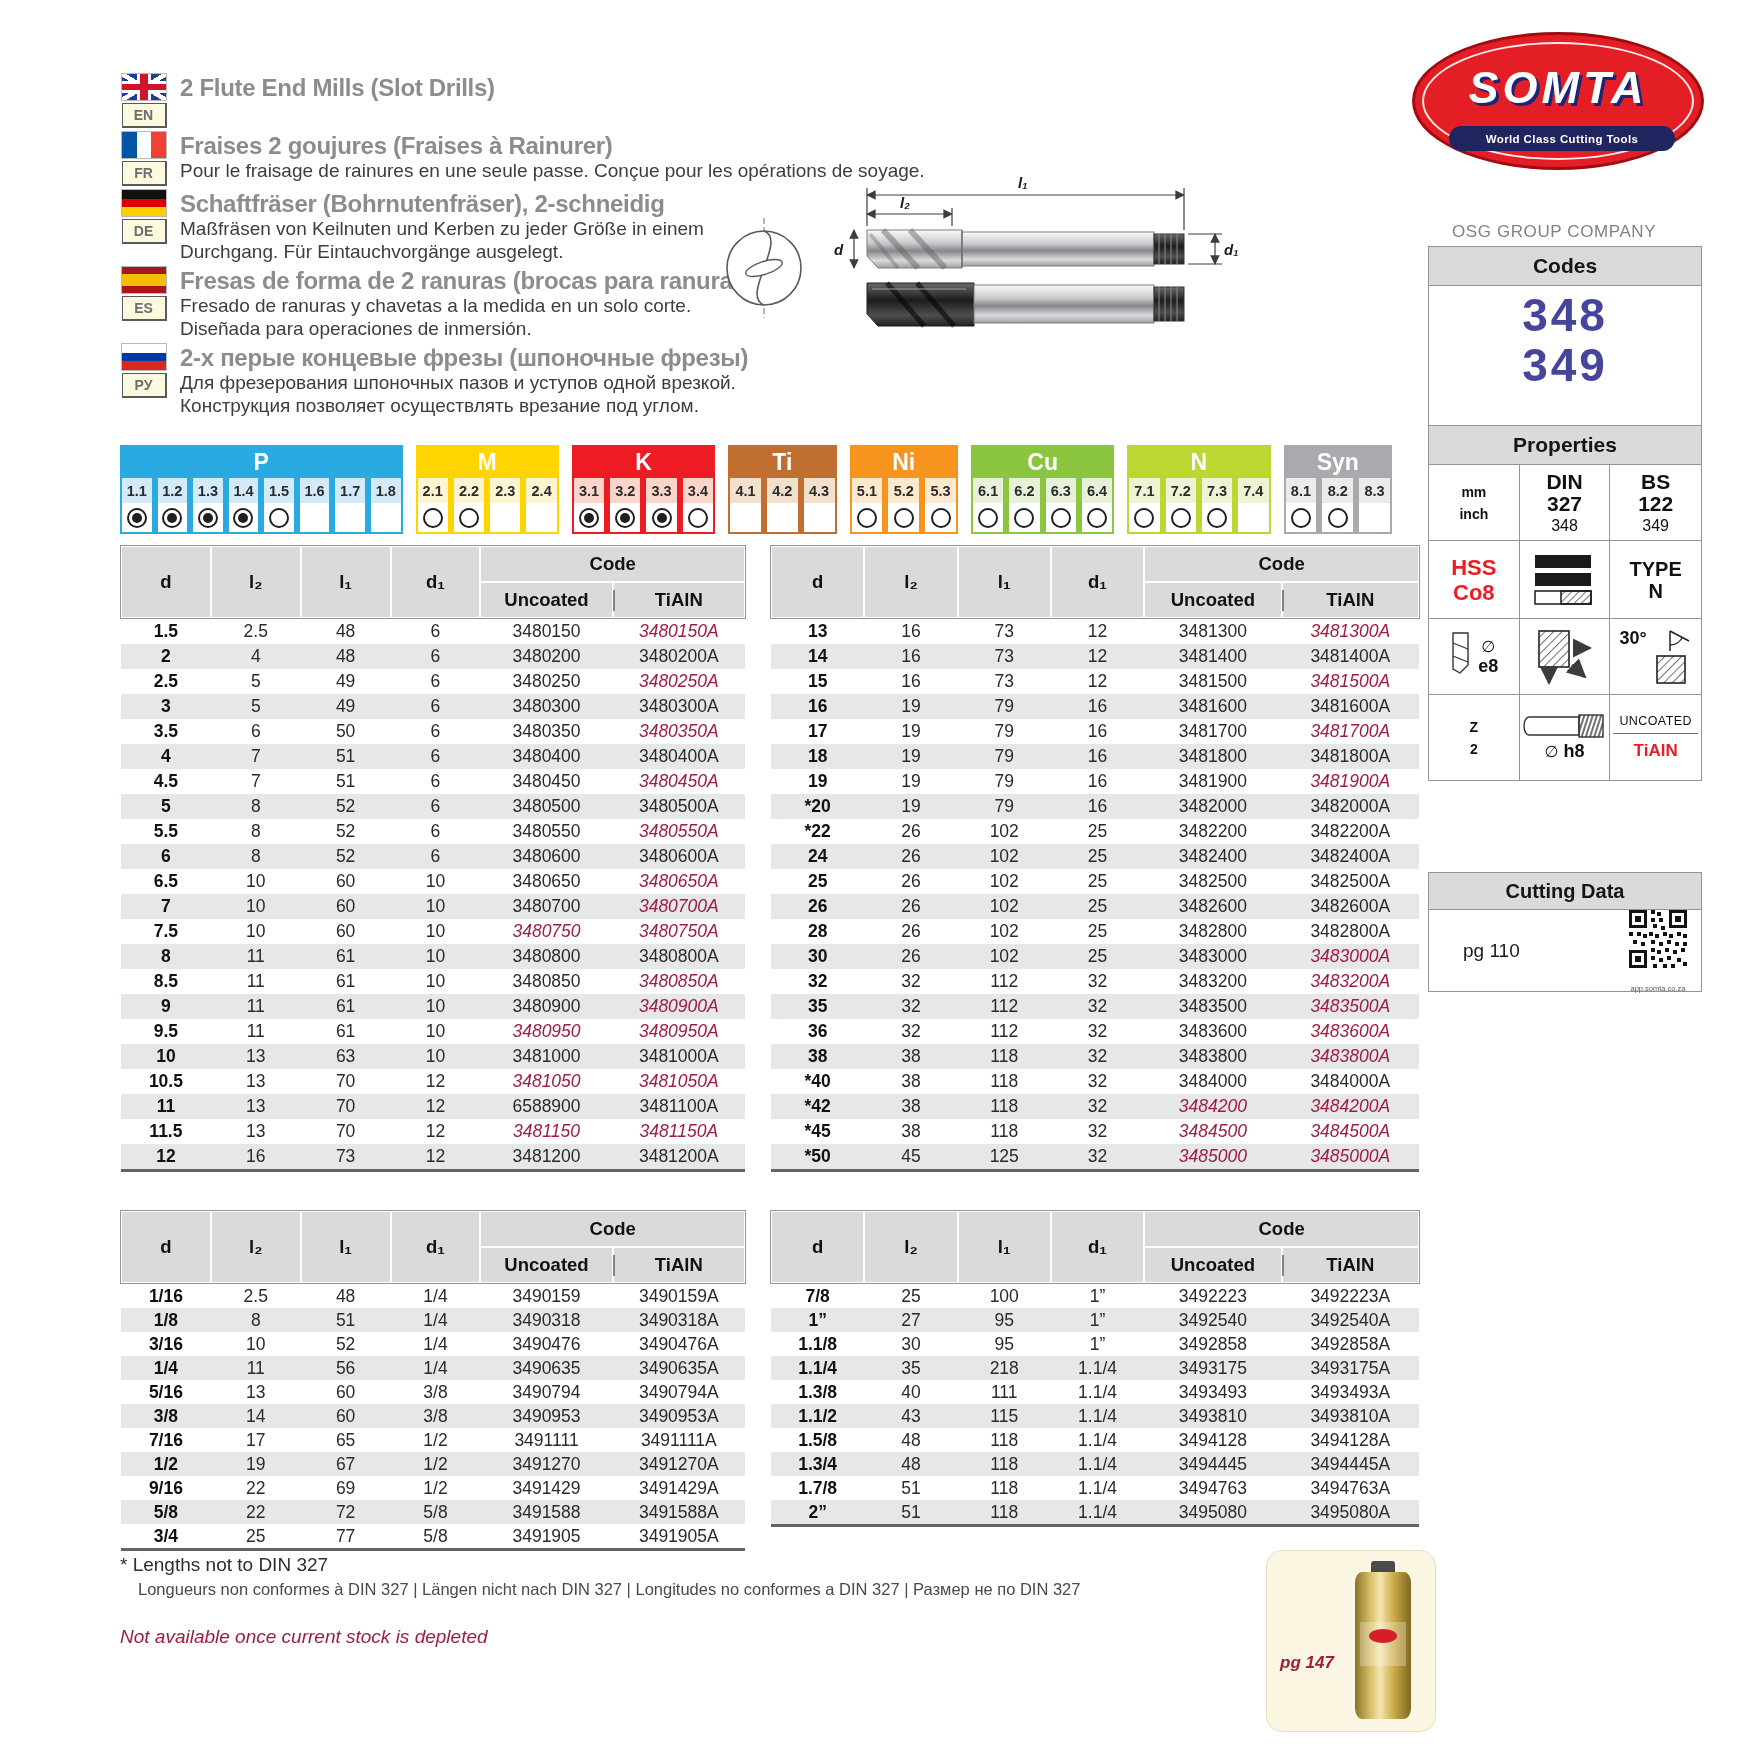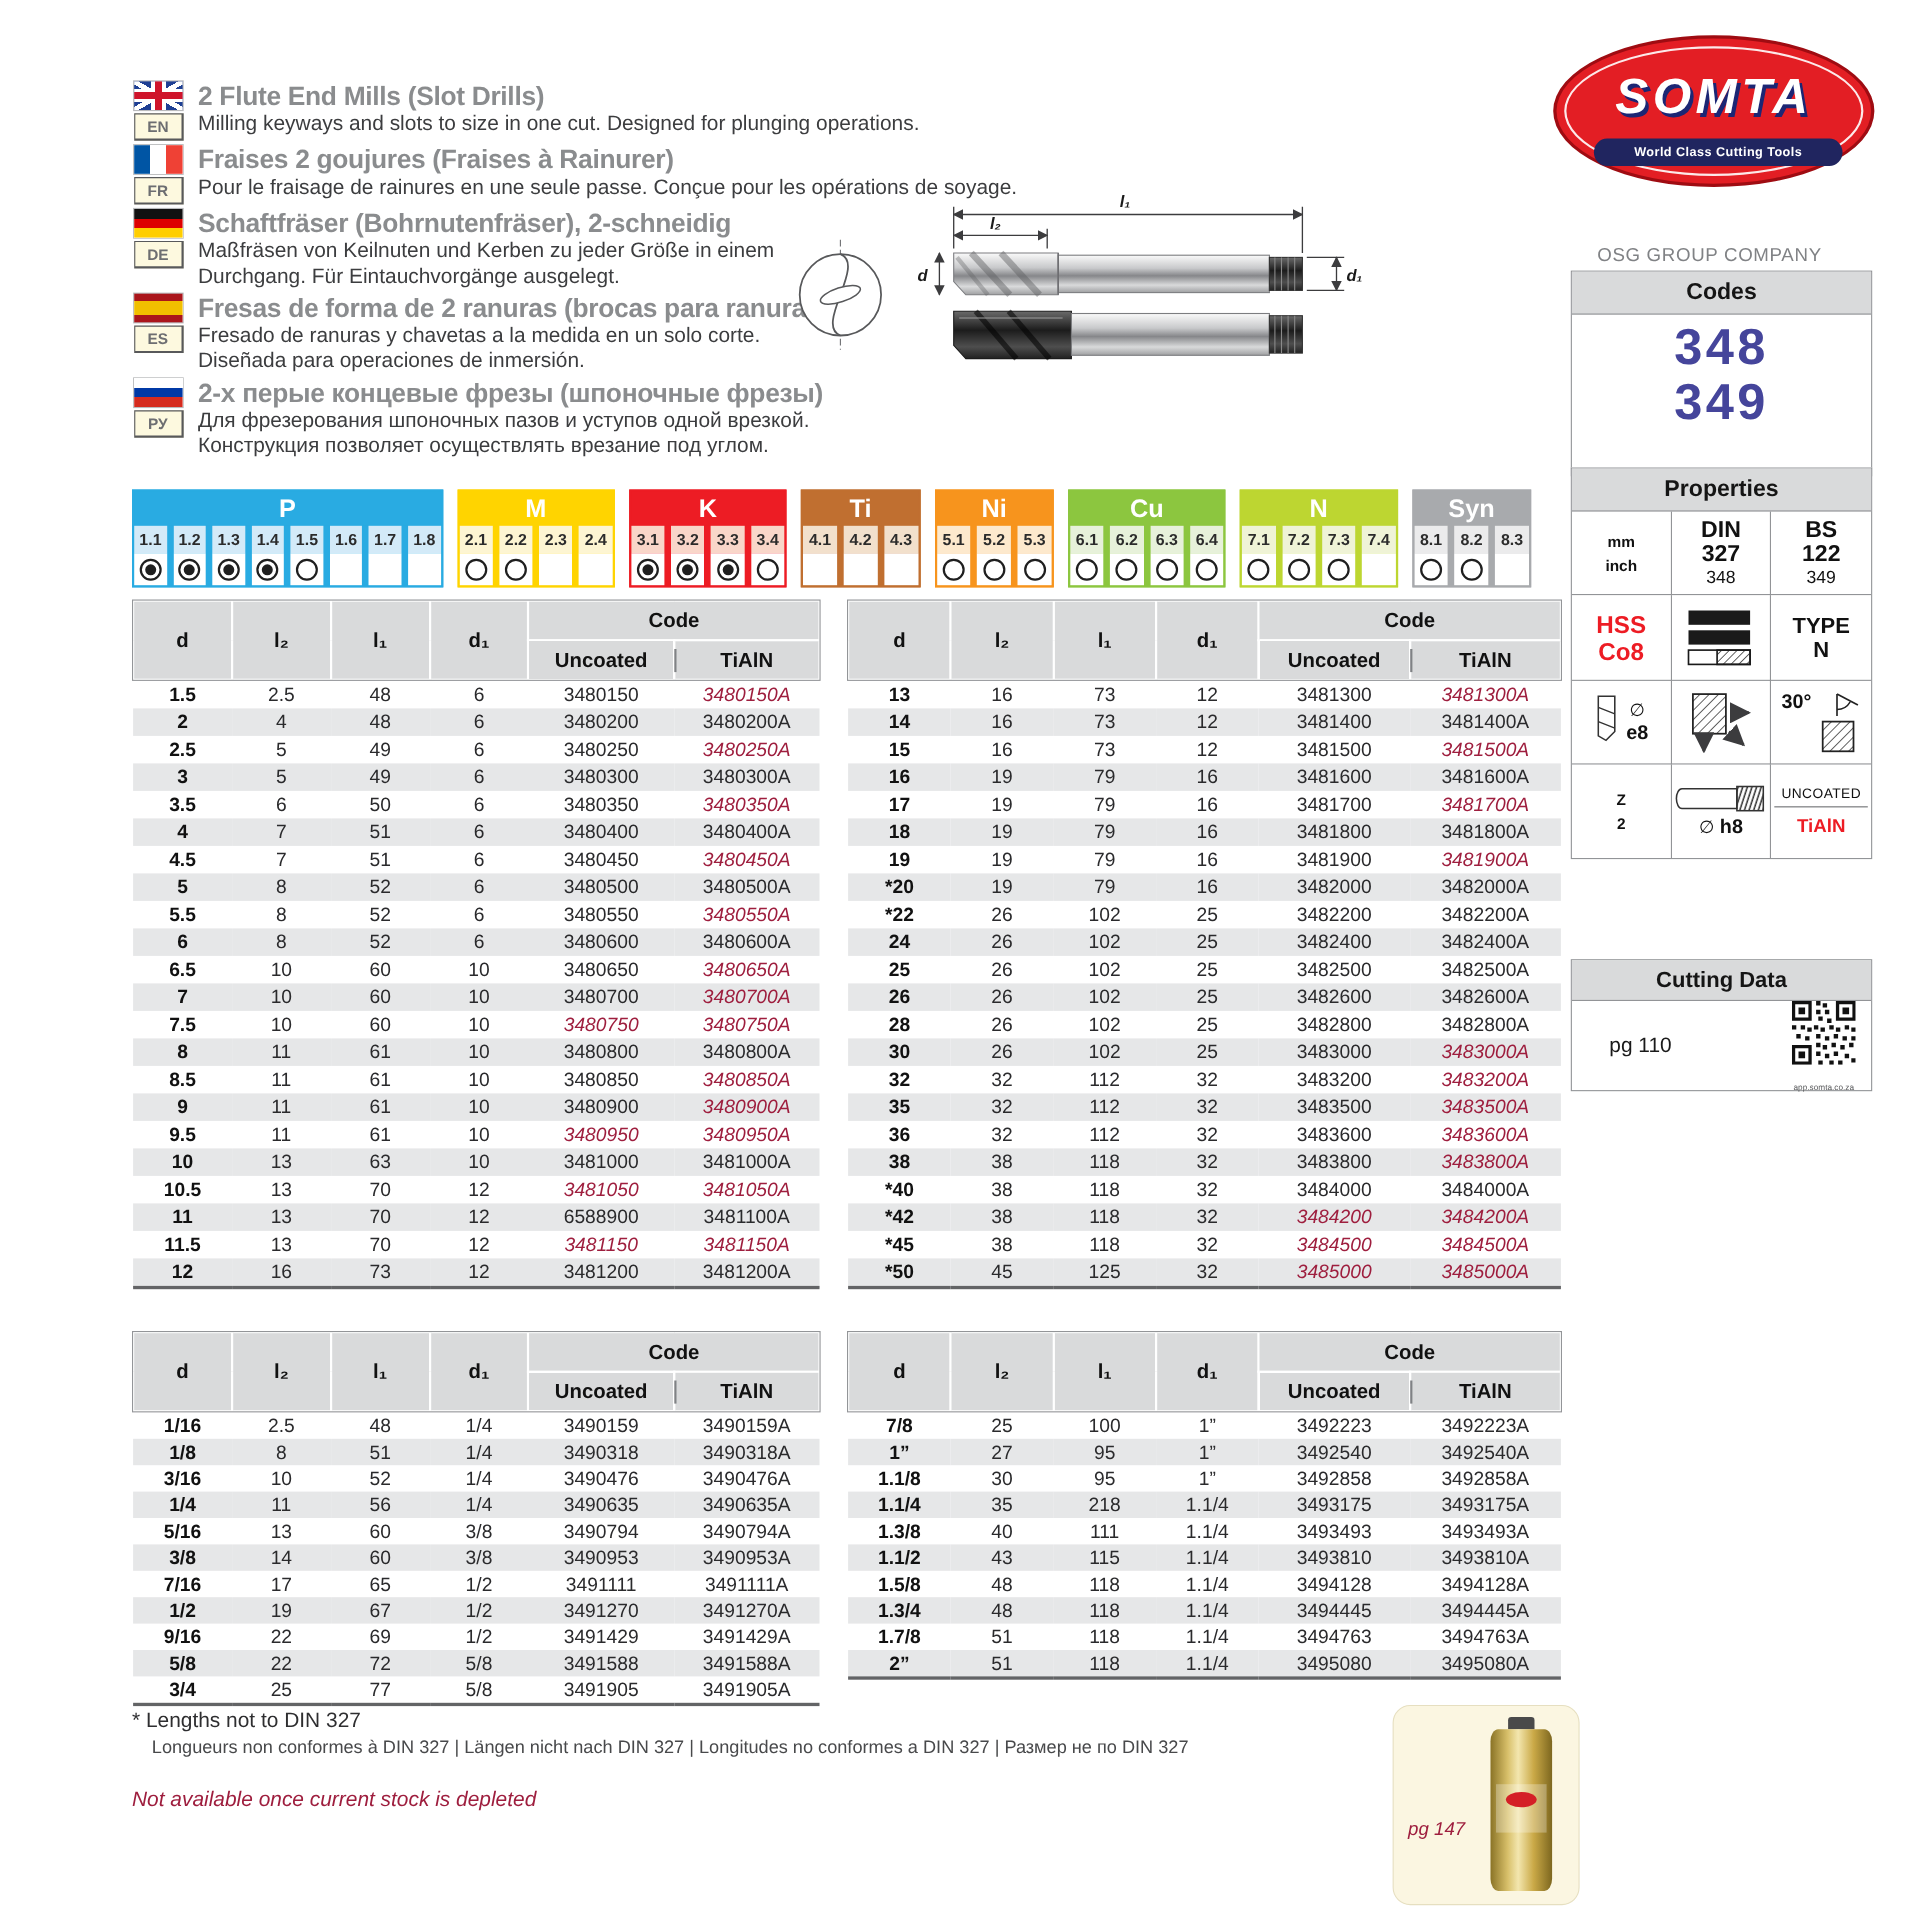--- a/index.html
+++ b/index.html
@@ -110,21 +110,21 @@
   .ptable tr.last td{border-bottom:3.5px solid #636466;}
 
   
   .fn1{position:absolute;left:120px;top:1554px;font-size:19px;color:#2e2e30;}
   .fn2{position:absolute;left:138px;top:1580px;font-size:16.5px;color:#48494b;}
   .fn3{position:absolute;left:120px;top:1626px;font-size:19px;color:#9e1e3e;font-style:italic;}
 
   
   .can-card{position:absolute;left:1266px;top:1550px;width:168px;height:180px;background:#fbf6e1;
     border:1px solid #e6dfc0;border-radius:16px;}
-  .can-page{position:absolute;left:13px;bottom:58px;font-size:17px;font-weight:normal;font-style:italic;color:#9e1e3e;}
+  .can-page{position:absolute;left:13px;bottom:58px;font-size:17px;font-weight:bold;font-style:italic;color:#9e1e3e;}
   .can{position:absolute;right:24px;top:10px;width:56px;height:160px;}
   .can-cap{position:absolute;top:0;left:16px;width:24px;height:11px;background:#4a4a4a;border-radius:3px 3px 0 0;}
   .can-body{position:absolute;top:11px;left:0;width:56px;height:147px;border-radius:7px/11px;
     background:linear-gradient(90deg,#8a7326,#d8c06a 28%,#f3e6ae 45%,#caa947 70%,#7d671f);}
   .can-label{position:absolute;top:50px;left:5px;width:46px;height:44px;background:rgba(255,255,255,.28);}
   .can-oval{position:absolute;top:57px;left:14px;width:28px;height:14px;background:#d41f26;border-radius:50%;}
 
   .drawing{position:absolute;left:712px;top:168px;}
   .dim-line{stroke:#3c3c3e;stroke-width:1.2;}
   .dim-label{font:italic bold 15px "Liberation Sans","DejaVu Sans",sans-serif;fill:#1a1a1a;}
@@ -135,21 +135,20 @@
 <div class="page">
 
   <section class="langs">
       <div class="lang-row">
         <div class="lang-left">
           <div class="flag flag-uk"></div>
           <div class="lang-code">EN</div>
         </div>
         <div class="lang-text">
           <div class="lang-title">2 Flute End Mills (Slot Drills)</div>
-          <div class="lang-body">Milling keyways and slots to size in one cut. Designed for plunging operations.</div>
         </div>
       </div>
       <div class="lang-row">
         <div class="lang-left">
           <div class="flag flag-france"></div>
           <div class="lang-code">FR</div>
         </div>
         <div class="lang-text">
           <div class="lang-title">Fraises 2 goujures (Fraises à Rainurer)</div>
           <div class="lang-body">Pour le fraisage de rainures en une seule passe. Conçue pour les opérations de soyage.</div>

